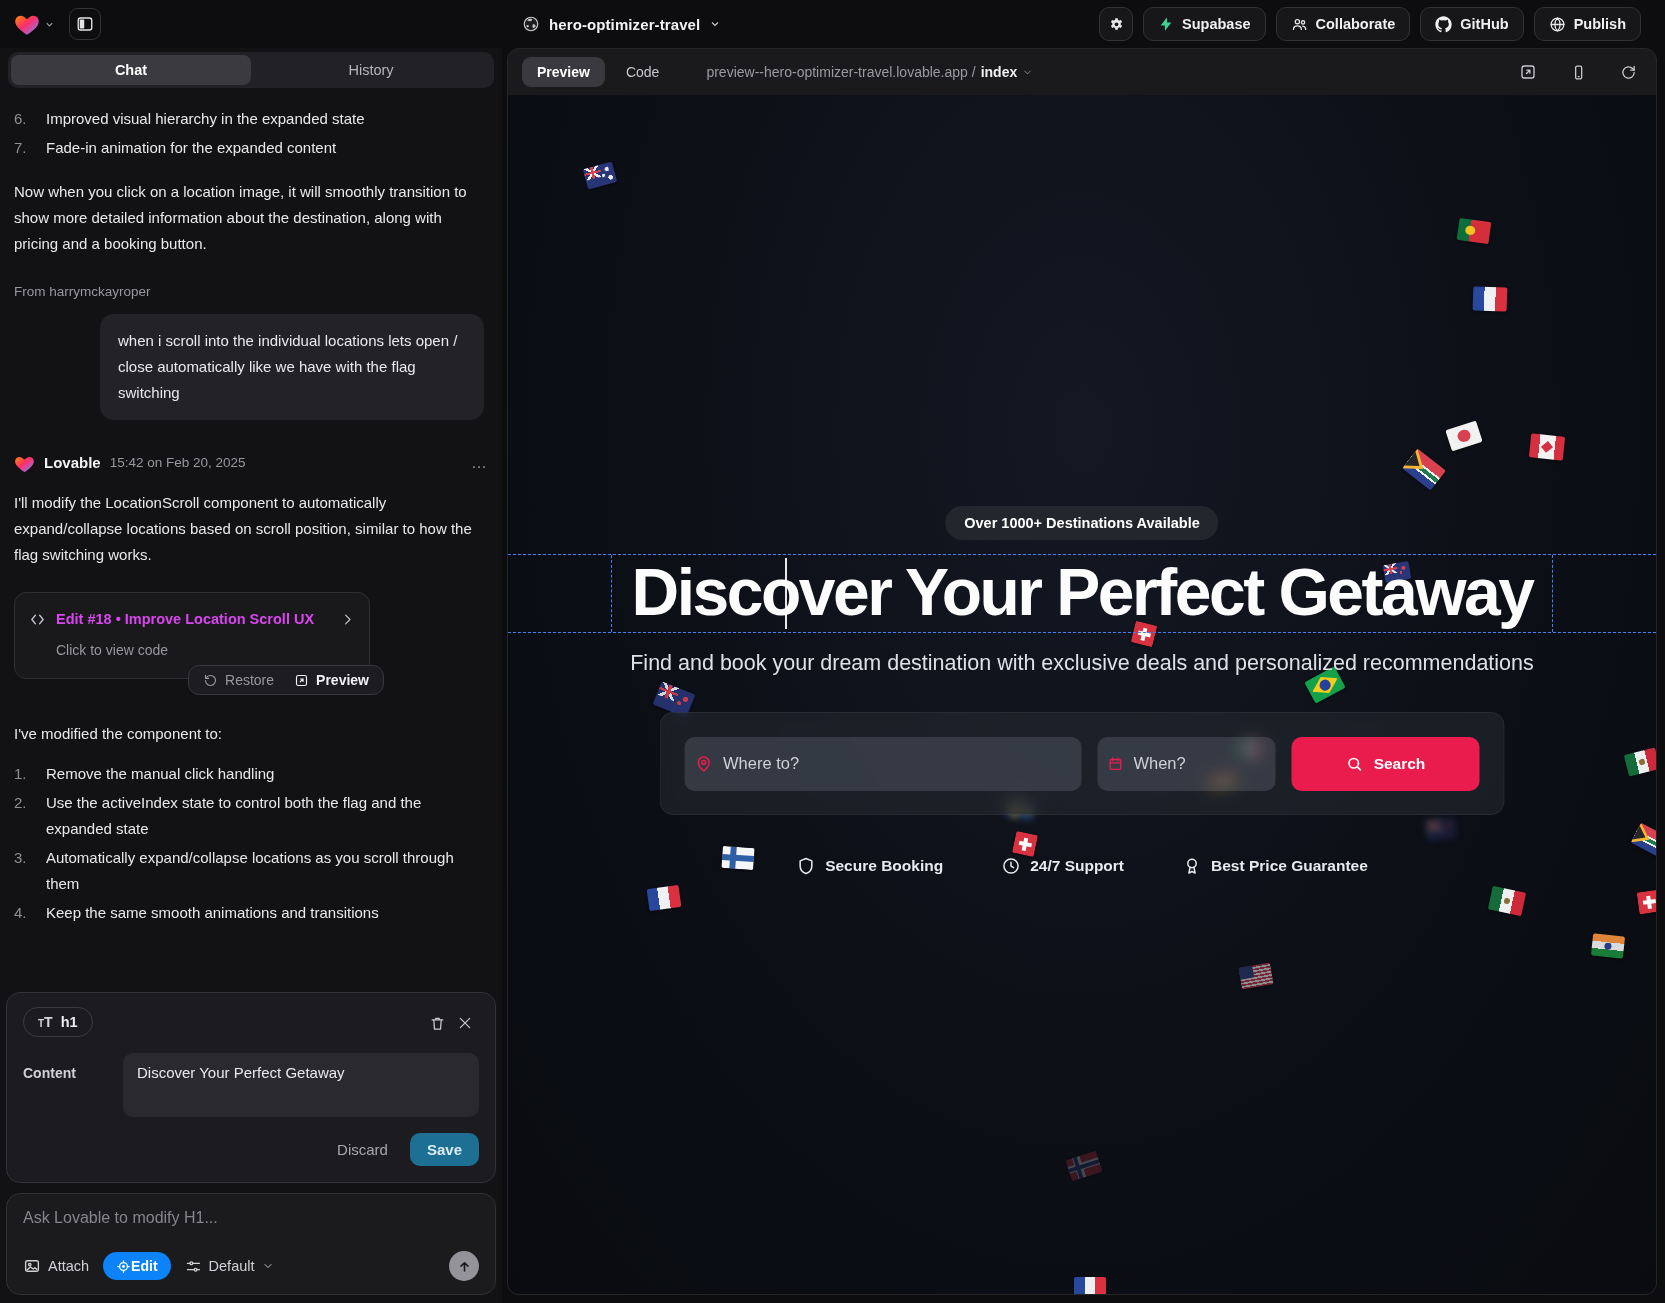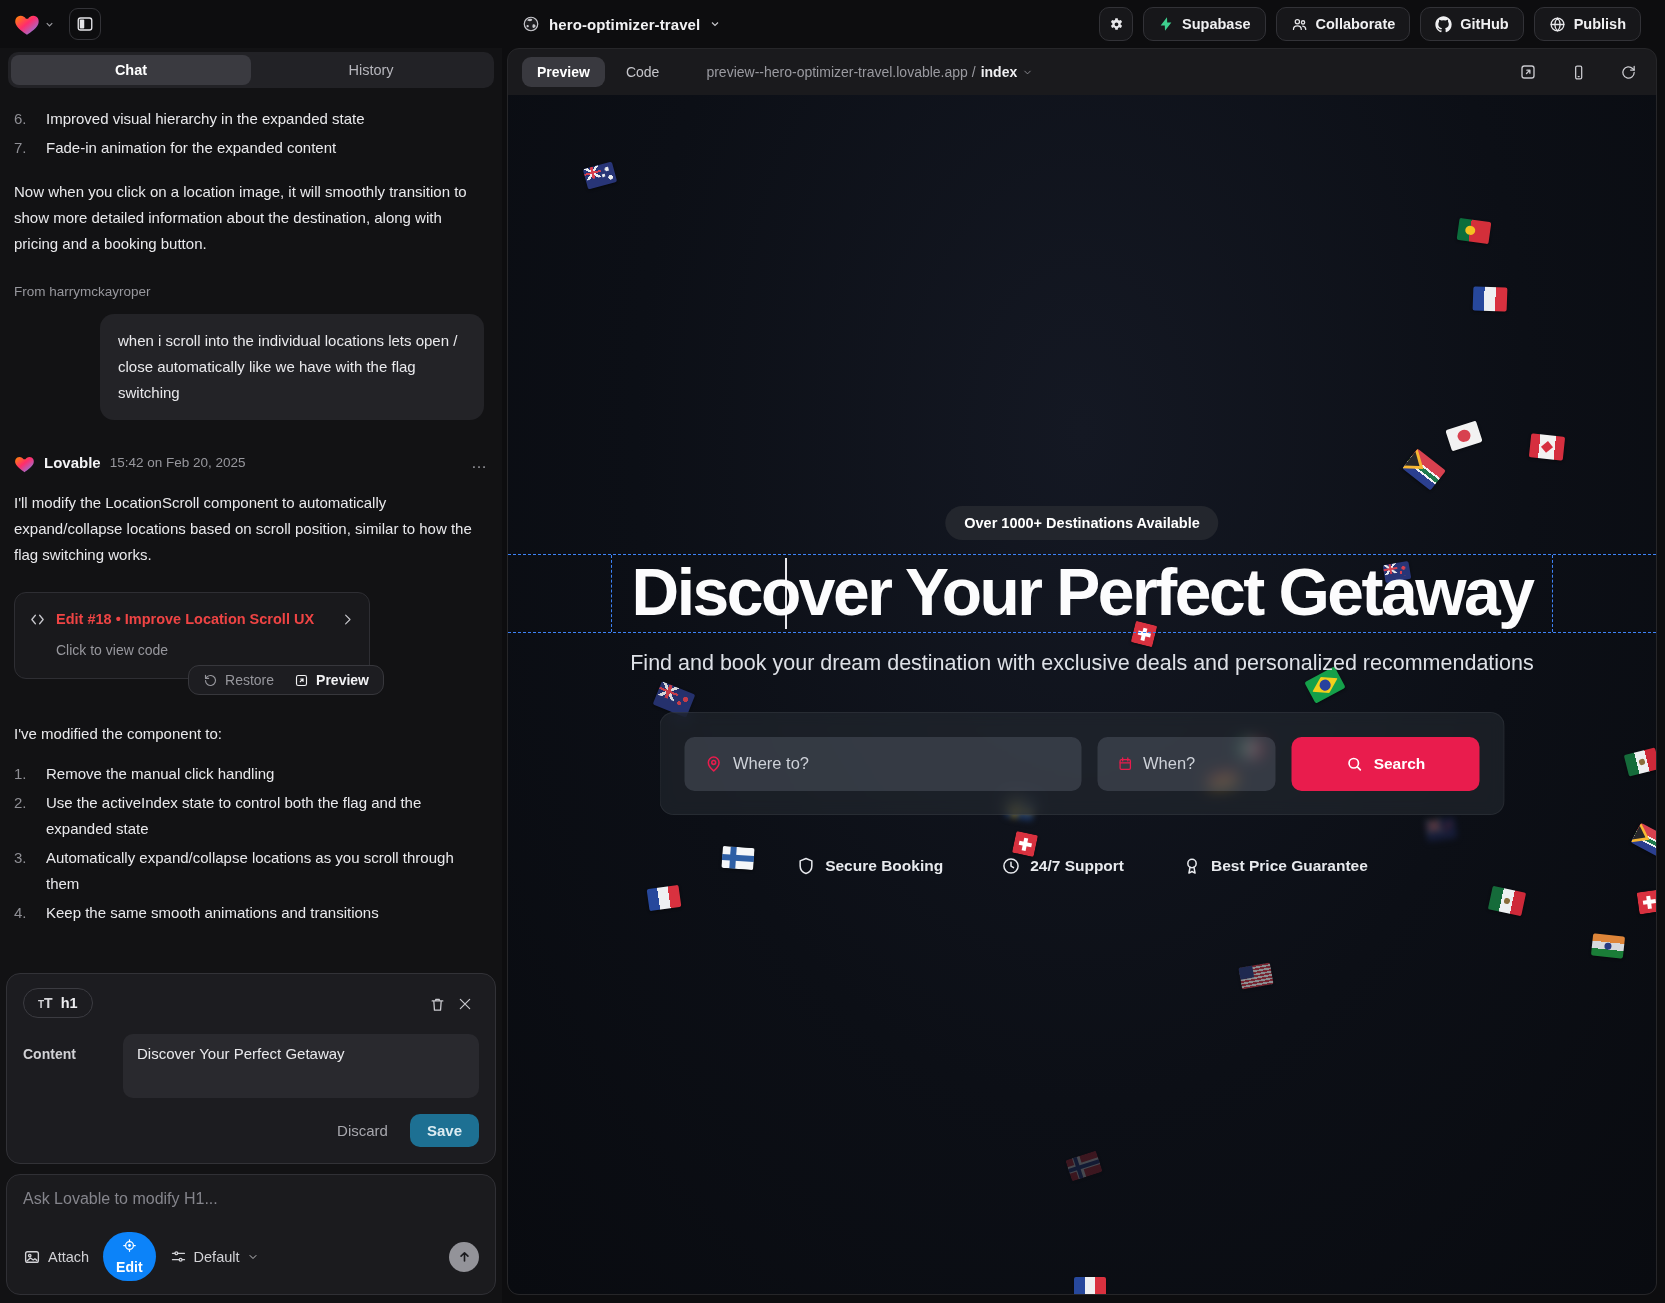--- a/index.html
+++ b/index.html
@@ -34,21 +34,21 @@
   .para { margin-top:18px; color:#e9e9ec; }
   .from-label { margin-top:22px; font-size:13.5px; color:#97979d; }
   .bubble { margin:9px 4px 0 auto; width:384px; background:#232327; border-radius:14px; padding:14px 18px; color:#e9e9ec; }
   .assistant-row { margin-top:30px; display:flex; align-items:center; gap:9px; }
   .assistant-name { font-weight:700; font-size:15px; color:#f2f2f4; }
   .assistant-time { font-size:13.5px; color:#97979d; }
   .msg-menu { margin-left:auto; color:#97979d; font-size:16px; letter-spacing:1px; }
   .edit-wrap { position:relative; width:356px; margin-top:24px; }
   .edit-card { border:1px solid #2e2e33; background:#19191c; border-radius:12px; padding:13px 14px 15px; }
   .edit-title-row { display:flex; align-items:center; gap:10px; }
-  .edit-title { font-size:14.5px; font-weight:600; color:#ef4444; flex:1; }
+  .edit-title { font-size:14.5px; font-weight:600; color:#d946ef; flex:1; }
   .edit-sub { margin:5px 0 0 27px; font-size:14px; color:#97979d; }
   .restore-pill { position:absolute; right:-14px; bottom:-16px; background:#1d1d21; border:1px solid #37373c; border-radius:11px; height:30px; display:flex; align-items:center; gap:20px; padding:0 14px; }
   .pill-item { display:flex; align-items:center; gap:7px; font-size:14px; }
   .pill-item.muted { color:#97979d; }
   .pill-item.bright { color:#f2f2f4; font-weight:600; }
   .p3 { margin-top:42px; }
   .olist { margin-top:14px; }
 
   
   .editor-panel { flex:none; margin:8px 6px 0; background:#1c1c20; border:1px solid #323237; border-radius:14px; padding:14px 16px 16px; }
@@ -69,21 +69,21 @@
   .editor-actions { display:flex; justify-content:flex-end; align-items:center; gap:22px; margin-top:16px; }
   .discard-btn { background:none; border:none; color:#a7a7ad; font-size:15px; }
   .save-btn { border:none; border-radius:10px; padding:8px 17px; font-size:15px; color:#dcecf2; font-weight:600; }
 
   
   .composer { flex:none; margin:10px 6px 8px; background:#1b1b1e; border:1px solid #303035; border-radius:14px; padding:15px 16px 13px; }
   .composer-input { width:100%; background:transparent; border:none; outline:none; font-size:16px; color:#e9e9ec; font-family:inherit; }
   .composer-input::placeholder { color:#85858c; }
   .composer-row { display:flex; align-items:center; gap:14px; margin-top:24px; }
   .comp-item { display:flex; align-items:center; gap:7px; color:#d2d2d6; font-size:14.5px; background:none; border:none; }
-  .edit-pill { display:flex; align-items:center; gap:6px; border:none; border-radius:999px; padding:6px 13px; color:#fff; font-size:14px; font-weight:600;flex-direction:column; }
+  .edit-pill { display:flex; align-items:center; border:none; border-radius:999px; padding:6px 13px; color:#fff; font-size:14px; font-weight:600; }
   .send-btn { margin-left:auto; width:30px; height:30px; border-radius:50%; background:#939399; border:none; display:flex; align-items:center; justify-content:center; }
 
   
   .preview-panel { flex:1; margin:0 8px 8px 5px; background:#1a1a1d; border:1px solid #262629; border-radius:12px; display:flex; flex-direction:column; min-width:0; overflow:hidden; }
   .pv-toolbar { height:46px; flex:none; display:flex; align-items:center; padding:0 14px; gap:6px; }
   .pv-tab { padding:7px 15px; border-radius:9px; font-size:14px; color:#c6c6cb; }
   .pv-tab.active { background:#39393f; color:#fff; font-weight:600; }
   .pv-url { margin-left:26px; display:flex; align-items:center; gap:5px; font-size:14px; color:#9a9aa0; }
   .pv-url b { color:#f0f0f2; font-weight:700; }
   .pv-icons { margin-left:auto; display:flex; align-items:center; gap:22px; }
@@ -94,21 +94,21 @@
   .hero { position:absolute; inset:0; z-index:2; }
 
   .hero-badge { position:absolute; top:411px; left:50%; transform:translateX(-50%); background:#23262d; border-radius:999px; padding:9px 19px; font-size:14.5px; font-weight:700; color:#fff; white-space:nowrap; }
   .guide { position:absolute; left:0; right:0; top:459px; height:79px; border-top:1.5px dashed #3d82f6; border-bottom:1.5px dashed #3d82f6; }
   .sel-box { position:absolute; left:50%; transform:translateX(-50%); width:942px; height:100%; border-left:1.5px dashed #3d82f6; border-right:1.5px dashed #3d82f6; }
   .hero-title { position:absolute; left:0; right:0; top:459px; height:79px; line-height:76px; text-align:center; font-size:66px; font-weight:700; letter-spacing:-2.5px; color:#fcfcfd; white-space:nowrap; }
   .caret { position:absolute; left:277px; top:3px; bottom:3px; width:1.5px; background:#e8e8ec; }
   .hero-sub { position:absolute; left:0; right:0; top:556px; text-align:center; font-size:21.5px; color:#dde0e6; }
 
   .search-card { position:absolute; top:617px; left:50%; transform:translateX(-50%); width:845px; height:103px; background:rgba(39,43,51,.55); border:1px solid rgba(255,255,255,.06); border-radius:14px; backdrop-filter:blur(8px); display:flex; align-items:center; gap:16px; padding:0 24px; }
-  .search-field { display:flex; align-items:center; gap:10px; height:54px; background:rgba(145,155,172,.22); border-radius:10px; padding:0 20px; }
+  .search-field { display:flex; align-items:center; gap:10px; height:54px; background:rgba(145,155,172,.22); border-radius:10px; padding:0 10px; }
   .search-field input { background:transparent; border:none; outline:none; font-size:16.5px; color:#e6e8ed; width:100%; font-family:inherit; }
   .search-field input::placeholder { color:#cdd1d8; }
   .field-where { flex:1; }
   .field-when { width:178px; flex:none; }
   .search-btn { width:188px; height:54px; flex:none; border:none; border-radius:10px; display:flex; align-items:center; justify-content:center; gap:10px; color:#fff; font-size:15.5px; font-weight:700; }
 
   .features { position:absolute; top:761px; left:0; right:0; display:flex; justify-content:center; gap:58px; }
   .feature { display:flex; align-items:center; gap:9px; font-size:15.5px; font-weight:600; color:#e8eaee; }
 
   

